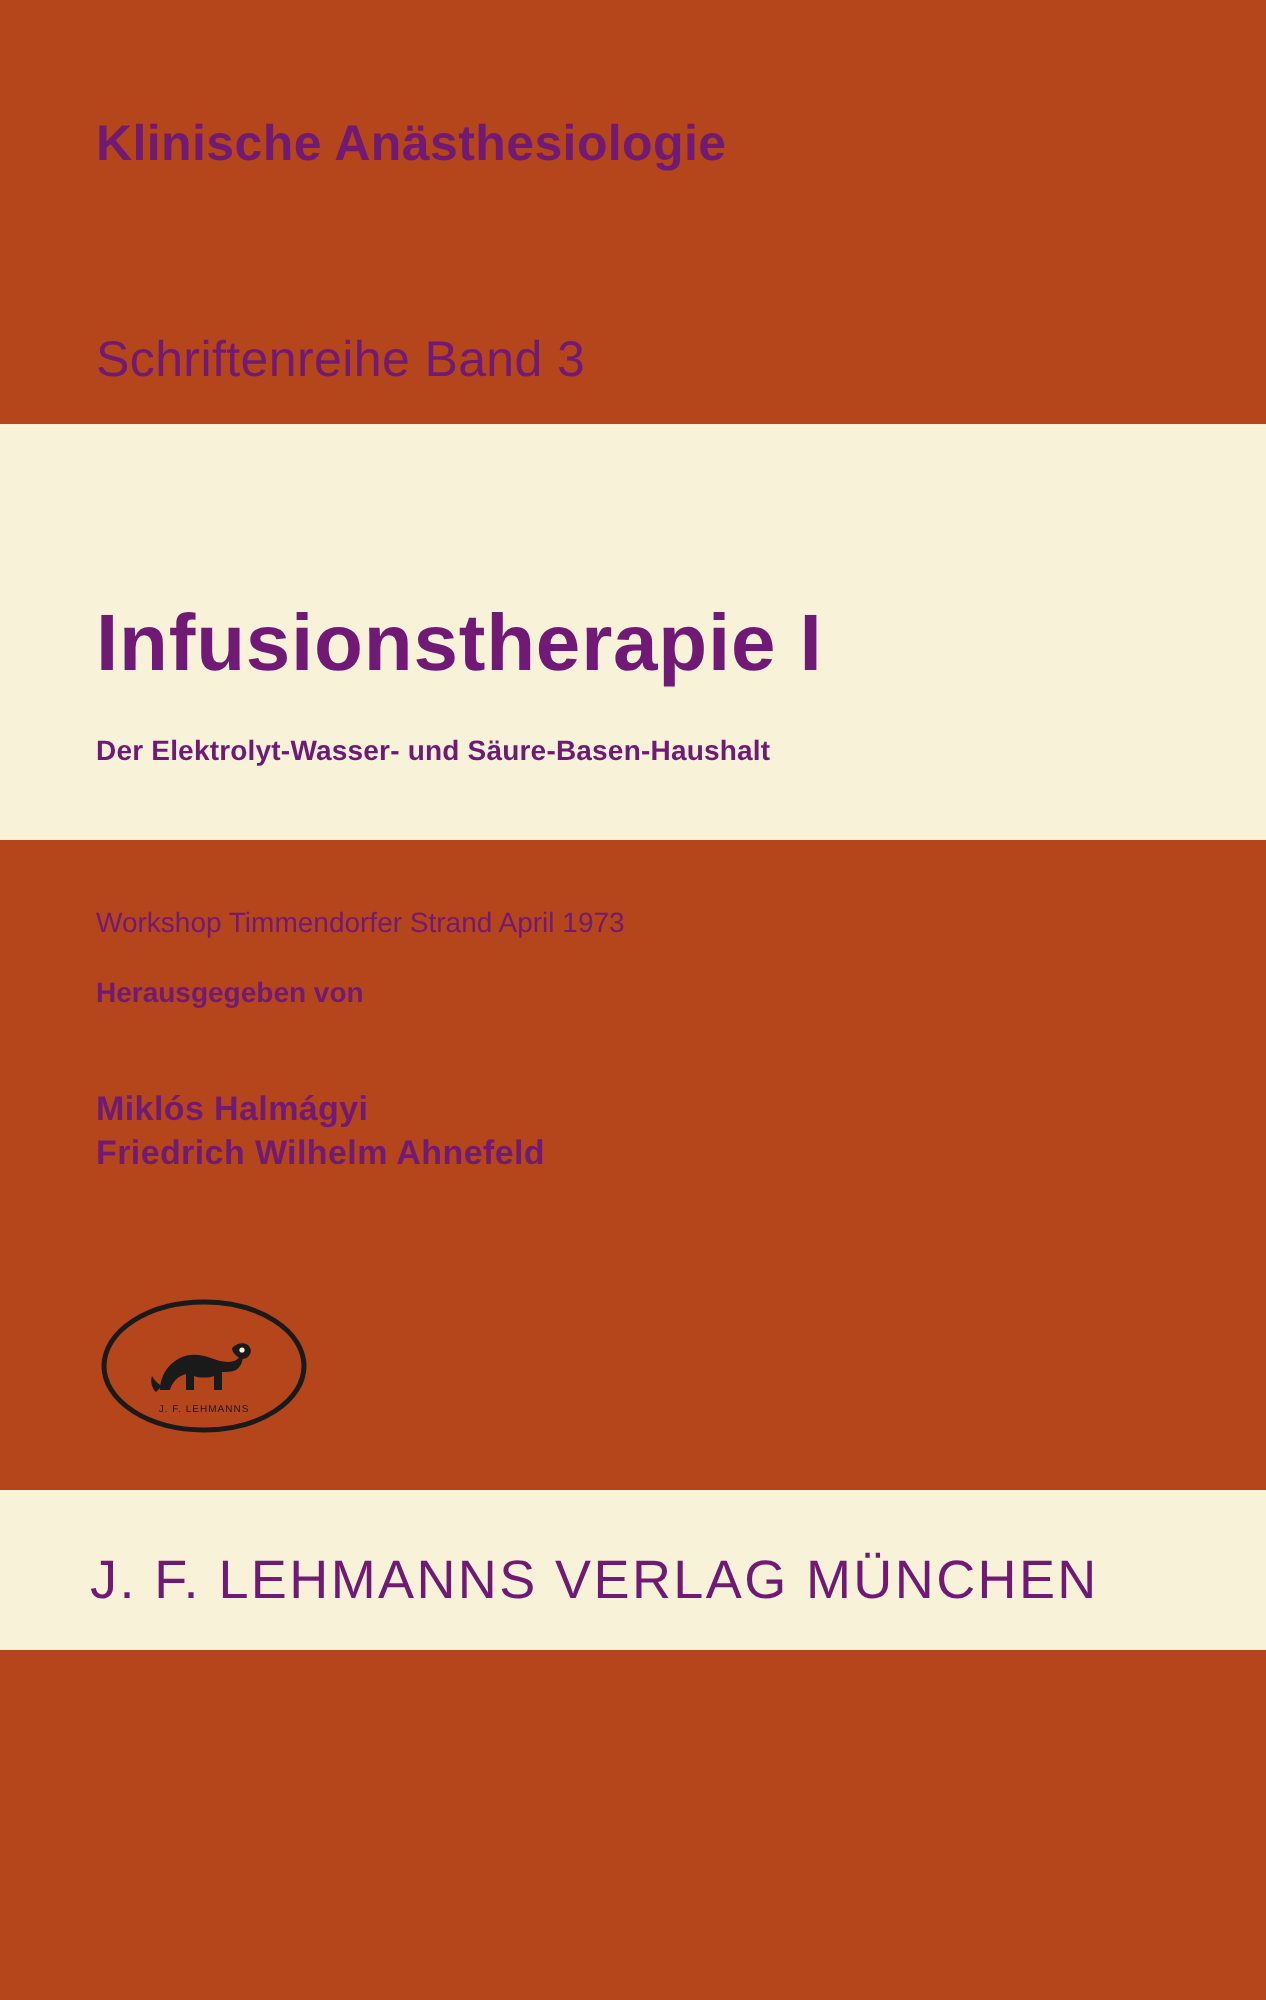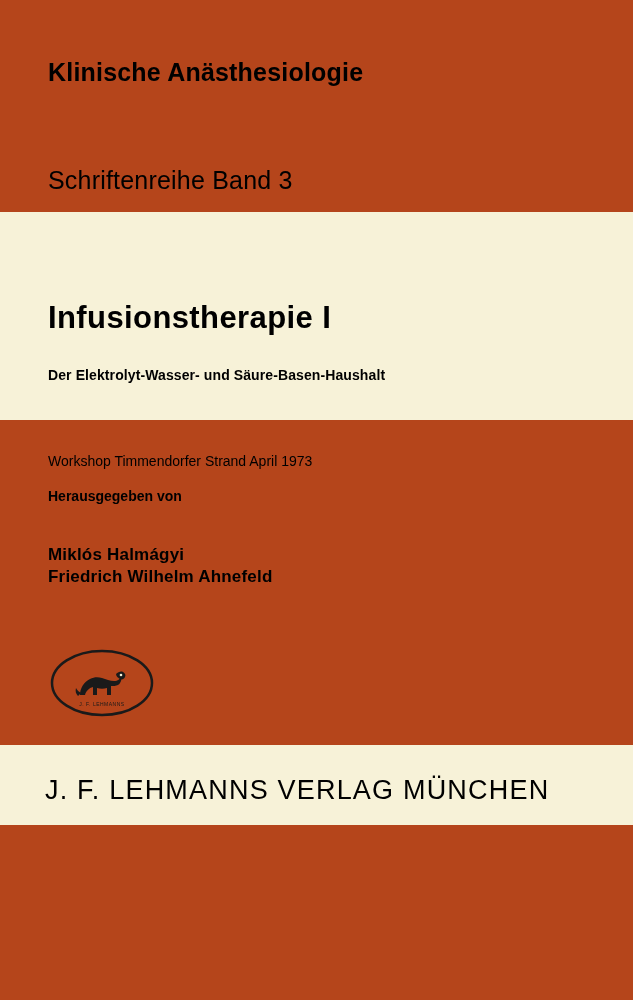--- a/index.html
+++ b/index.html
@@ -37,41 +37,41 @@
   .band-publisher {
     position: absolute;
     left: 0;
     top: 745px;
     width: 633px;
     height: 80px;
     background: #f7f2d8;
   }
   .txt {
     position: absolute;
-    color: #000000;
+    color: #701a75;
     white-space: nowrap;
   }
   .series-line1 {
     left: 48px;
     top: 58px;
     font-size: 25px;
     font-weight: bold;
     letter-spacing: 0.2px;
   }
   .series-line2 {
     left: 48px;
     top: 166px;
     font-size: 25px;
     font-weight: normal;
     letter-spacing: 0.2px;
   }
   .main-title {
     left: 48px;
     top: 300px;
-    font-size: 31px;
+    font-size: 40px;
     font-weight: bold;
     letter-spacing: 0.4px;
   }
   .subtitle {
     left: 48px;
     top: 367px;
     font-size: 14px;
     font-weight: bold;
     letter-spacing: 0.1px;
   }

